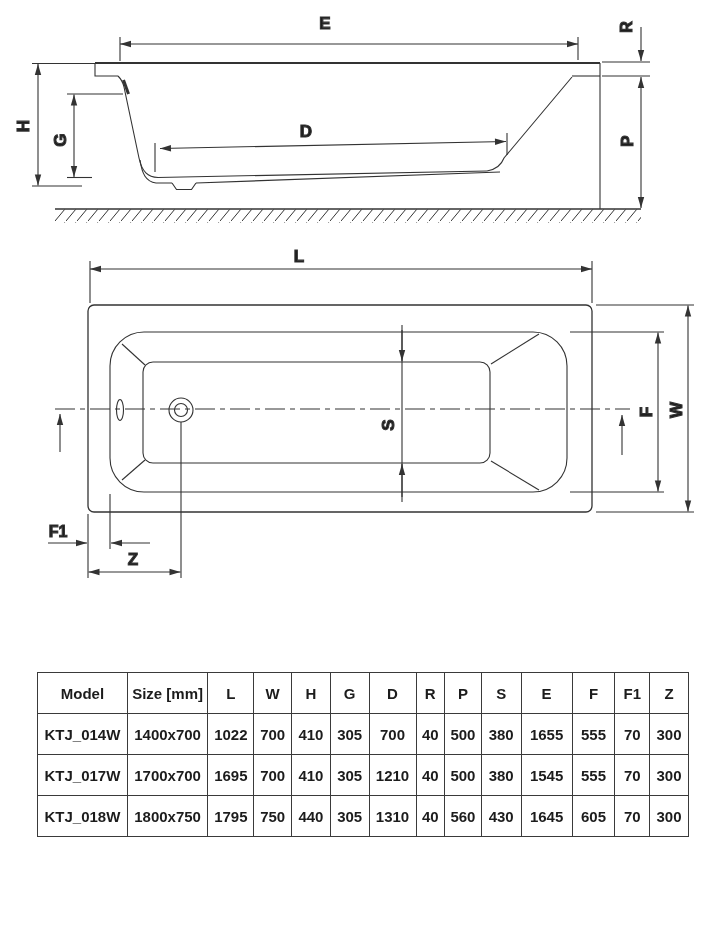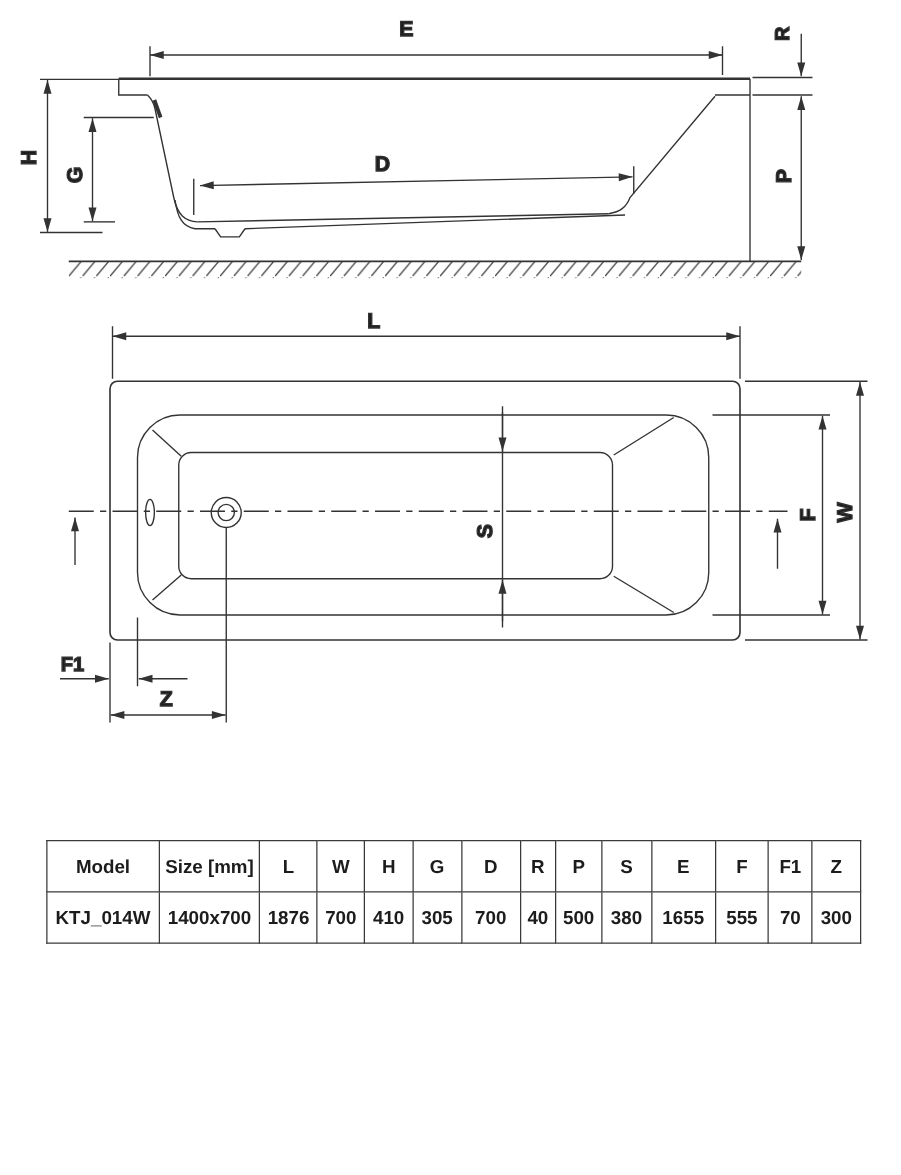--- a/index.html
+++ b/index.html
@@ -197,29 +197,61 @@
       <th>E</th>
       <th>F</th>
       <th>F1</th>
       <th>Z</th>
     </tr>
   </thead>
   <tbody>
         <tr>
           <td>KTJ_014W</td>
           <td>1400x700</td>
-          <td>1876</td>
+          <td>1022</td>
           <td>700</td>
           <td>410</td>
           <td>305</td>
           <td>700</td>
           <td>40</td>
           <td>500</td>
           <td>380</td>
           <td>1655</td>
           <td>555</td>
           <td>70</td>
           <td>300</td>
         </tr>
+        <tr>
+          <td>KTJ_017W</td>
+          <td>1700x700</td>
+          <td>1695</td>
+          <td>700</td>
+          <td>410</td>
+          <td>305</td>
+          <td>1210</td>
+          <td>40</td>
+          <td>500</td>
+          <td>380</td>
+          <td>1545</td>
+          <td>555</td>
+          <td>70</td>
+          <td>300</td>
+        </tr>
+        <tr>
+          <td>KTJ_018W</td>
+          <td>1800x750</td>
+          <td>1795</td>
+          <td>750</td>
+          <td>440</td>
+          <td>305</td>
+          <td>1310</td>
+          <td>40</td>
+          <td>560</td>
+          <td>430</td>
+          <td>1645</td>
+          <td>605</td>
+          <td>70</td>
+          <td>300</td>
+        </tr>
       </tbody>
 </table>
 
 </div>
 
 </body></html>

